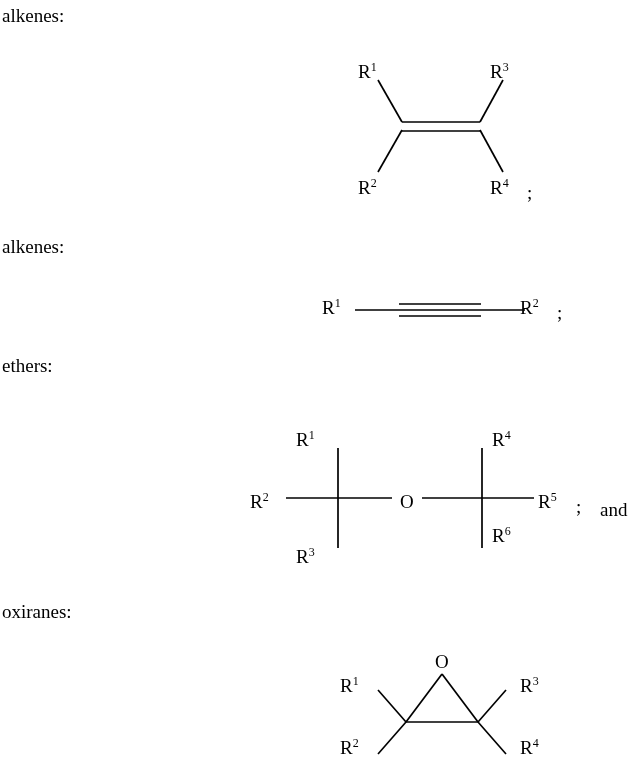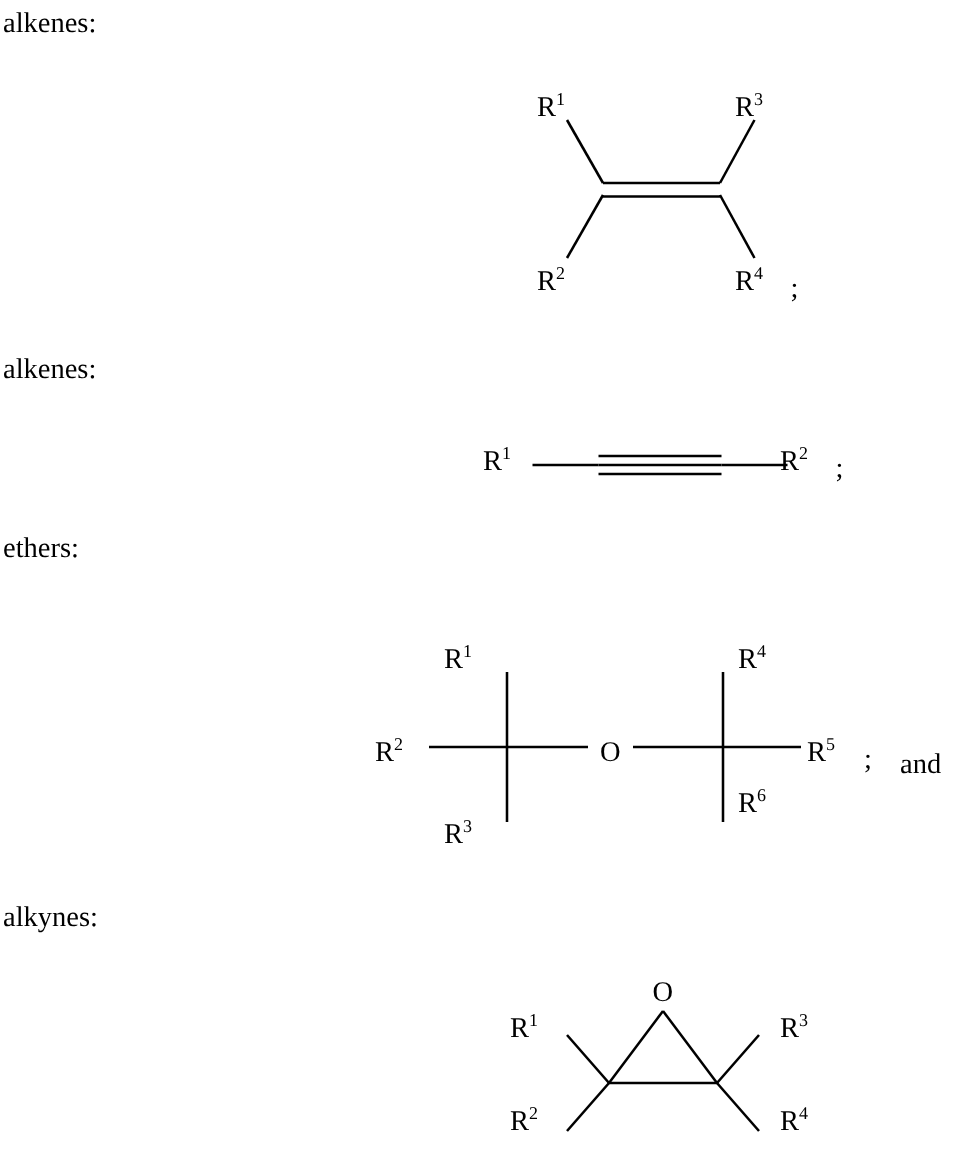--- a/index.html
+++ b/index.html
@@ -143,21 +143,21 @@
     <line x1="52" y1="50" x2="106" y2="50"></line>
 
     <line x1="136" y1="50" x2="196" y2="50"></line>
 
     <line x1="196" y1="0" x2="196" y2="50"></line>
     <line x1="196" y1="50" x2="196" y2="100"></line>
 
     <line x1="196" y1="50" x2="248" y2="50"></line>
   </svg>
 
-  <div class="label" style="left:2px; top:602px;">alkynes:</div>
+  <div class="label" style="left:2px; top:602px;">oxiranes:</div>
 
   <div class="atom" style="left:435px; top:652px;">O</div>
 
   <div class="rgroup" style="left:340px; top:676px;">
     <span>R</span><sup>1</sup>
   </div>
   <div class="rgroup" style="left:520px; top:676px;">
     <span>R</span><sup>3</sup>
   </div>
   <div class="rgroup" style="left:340px; top:738px;">

